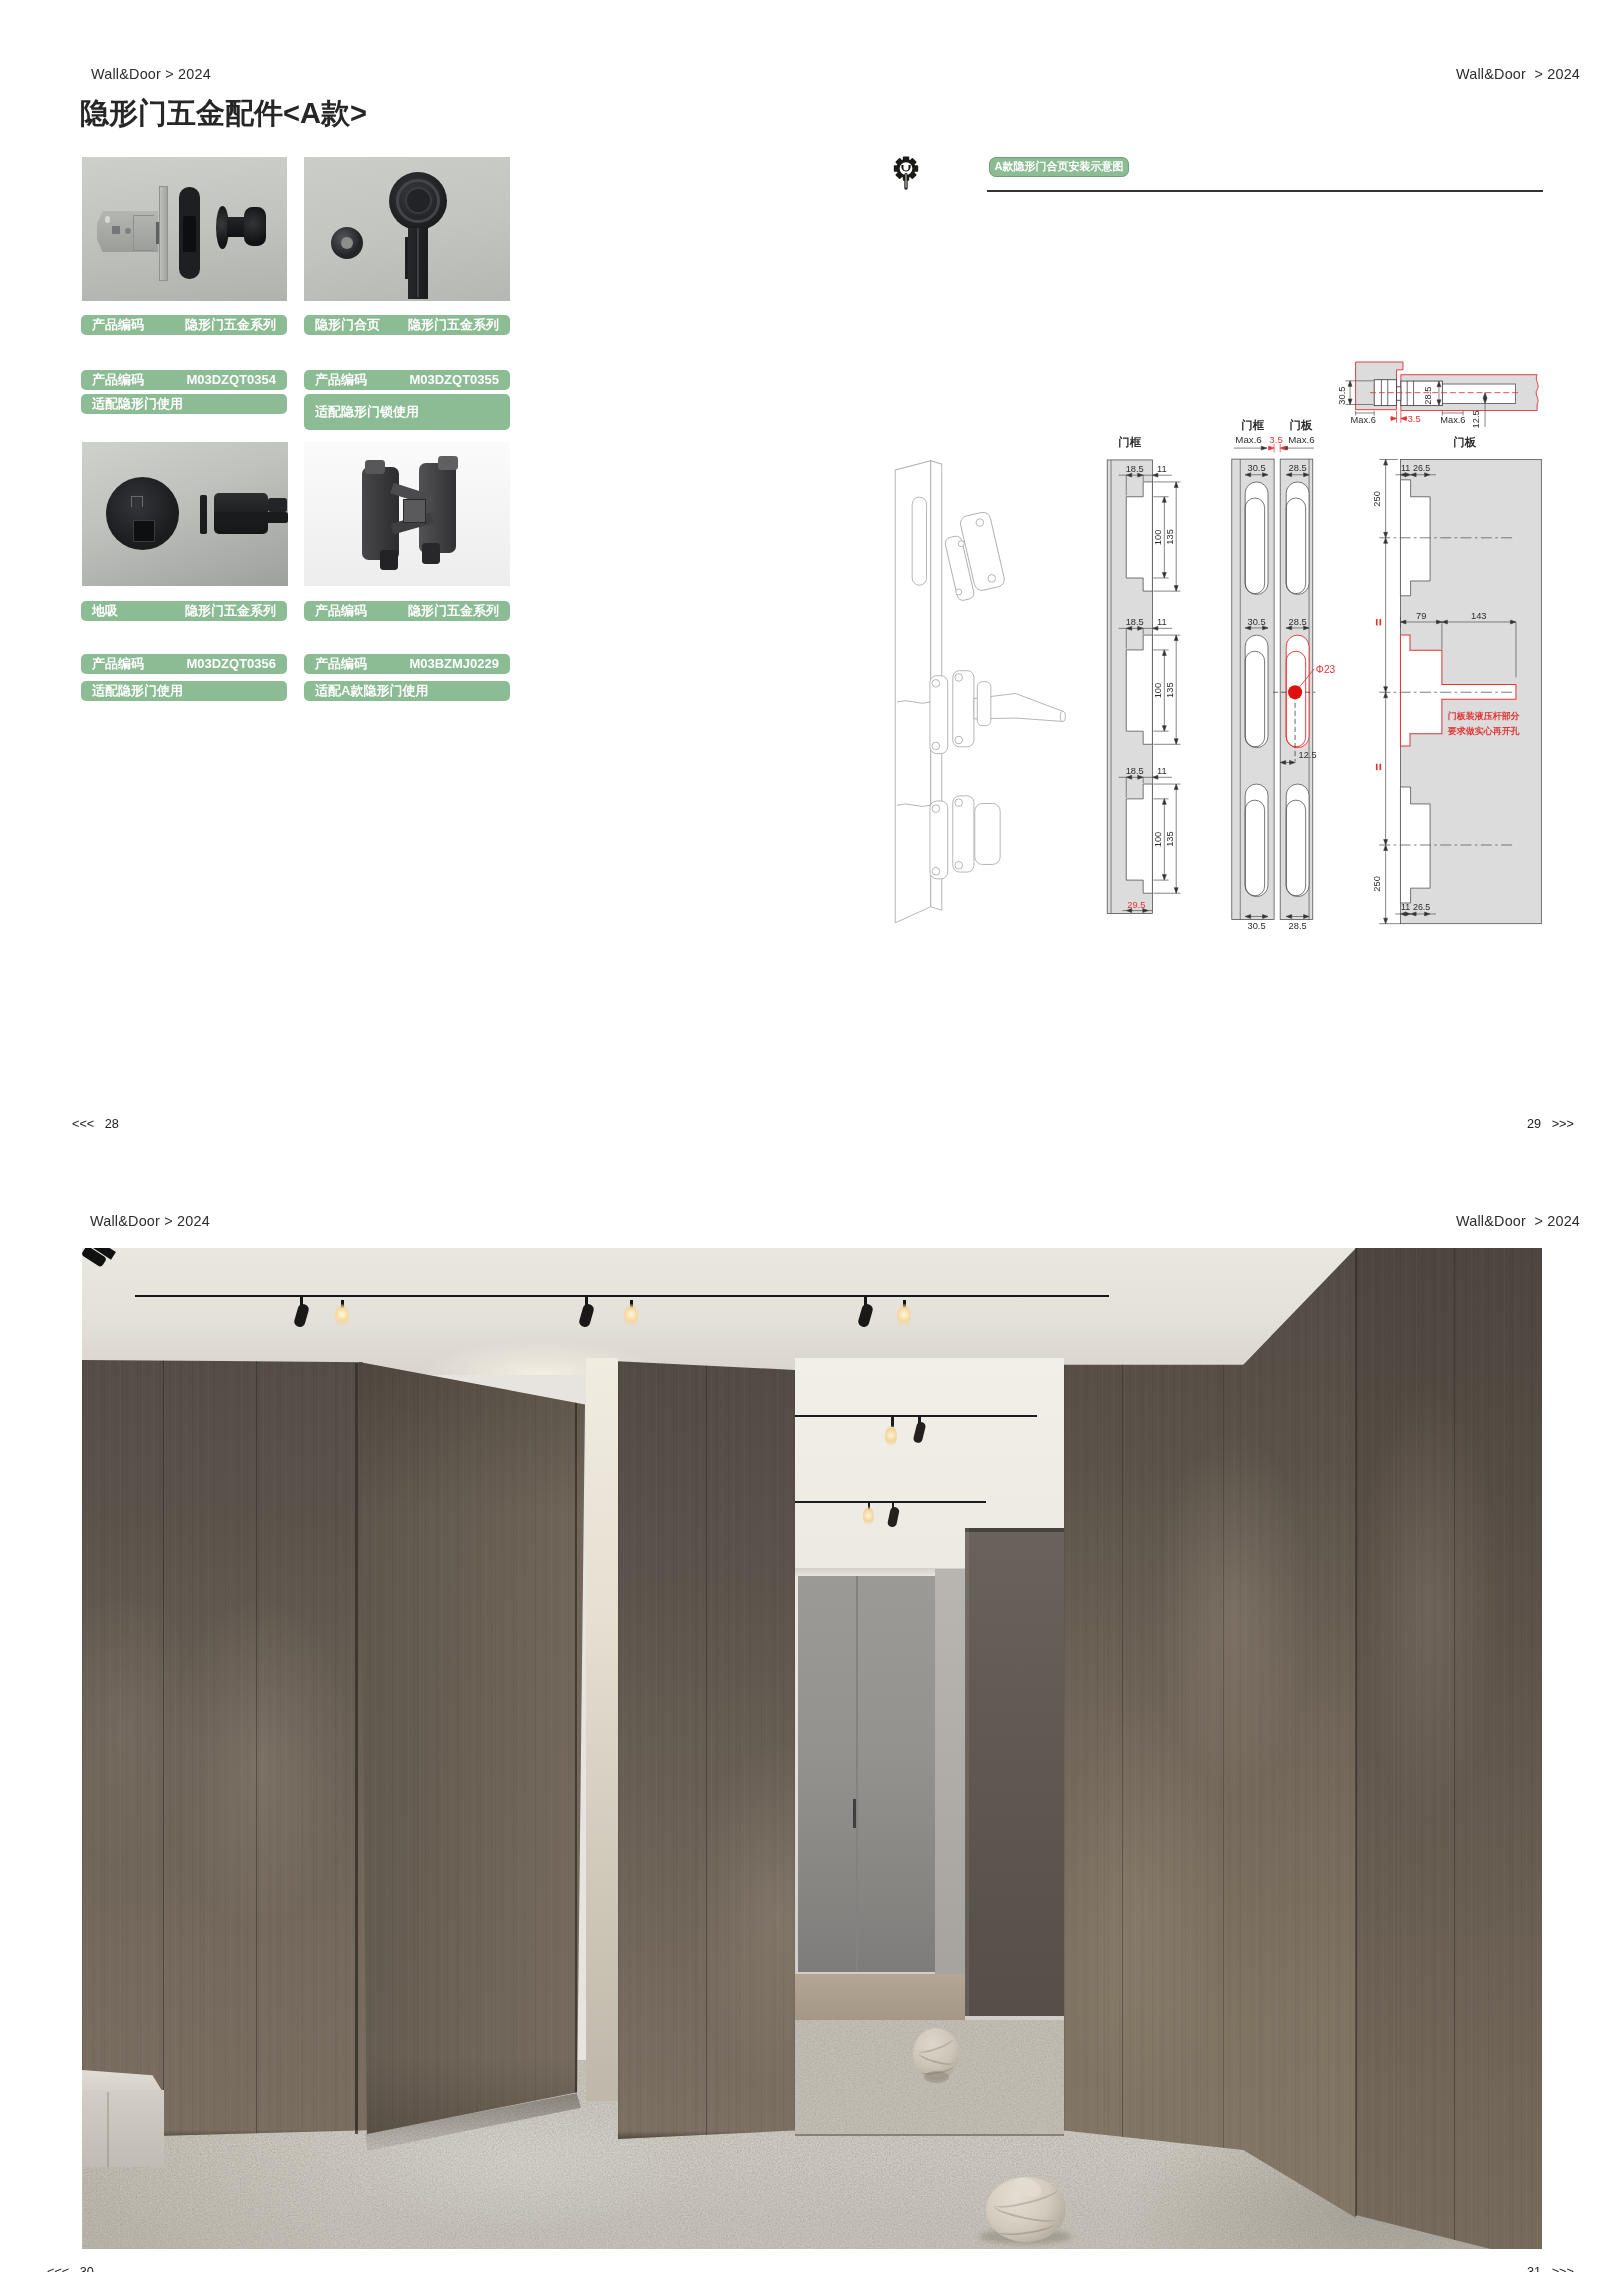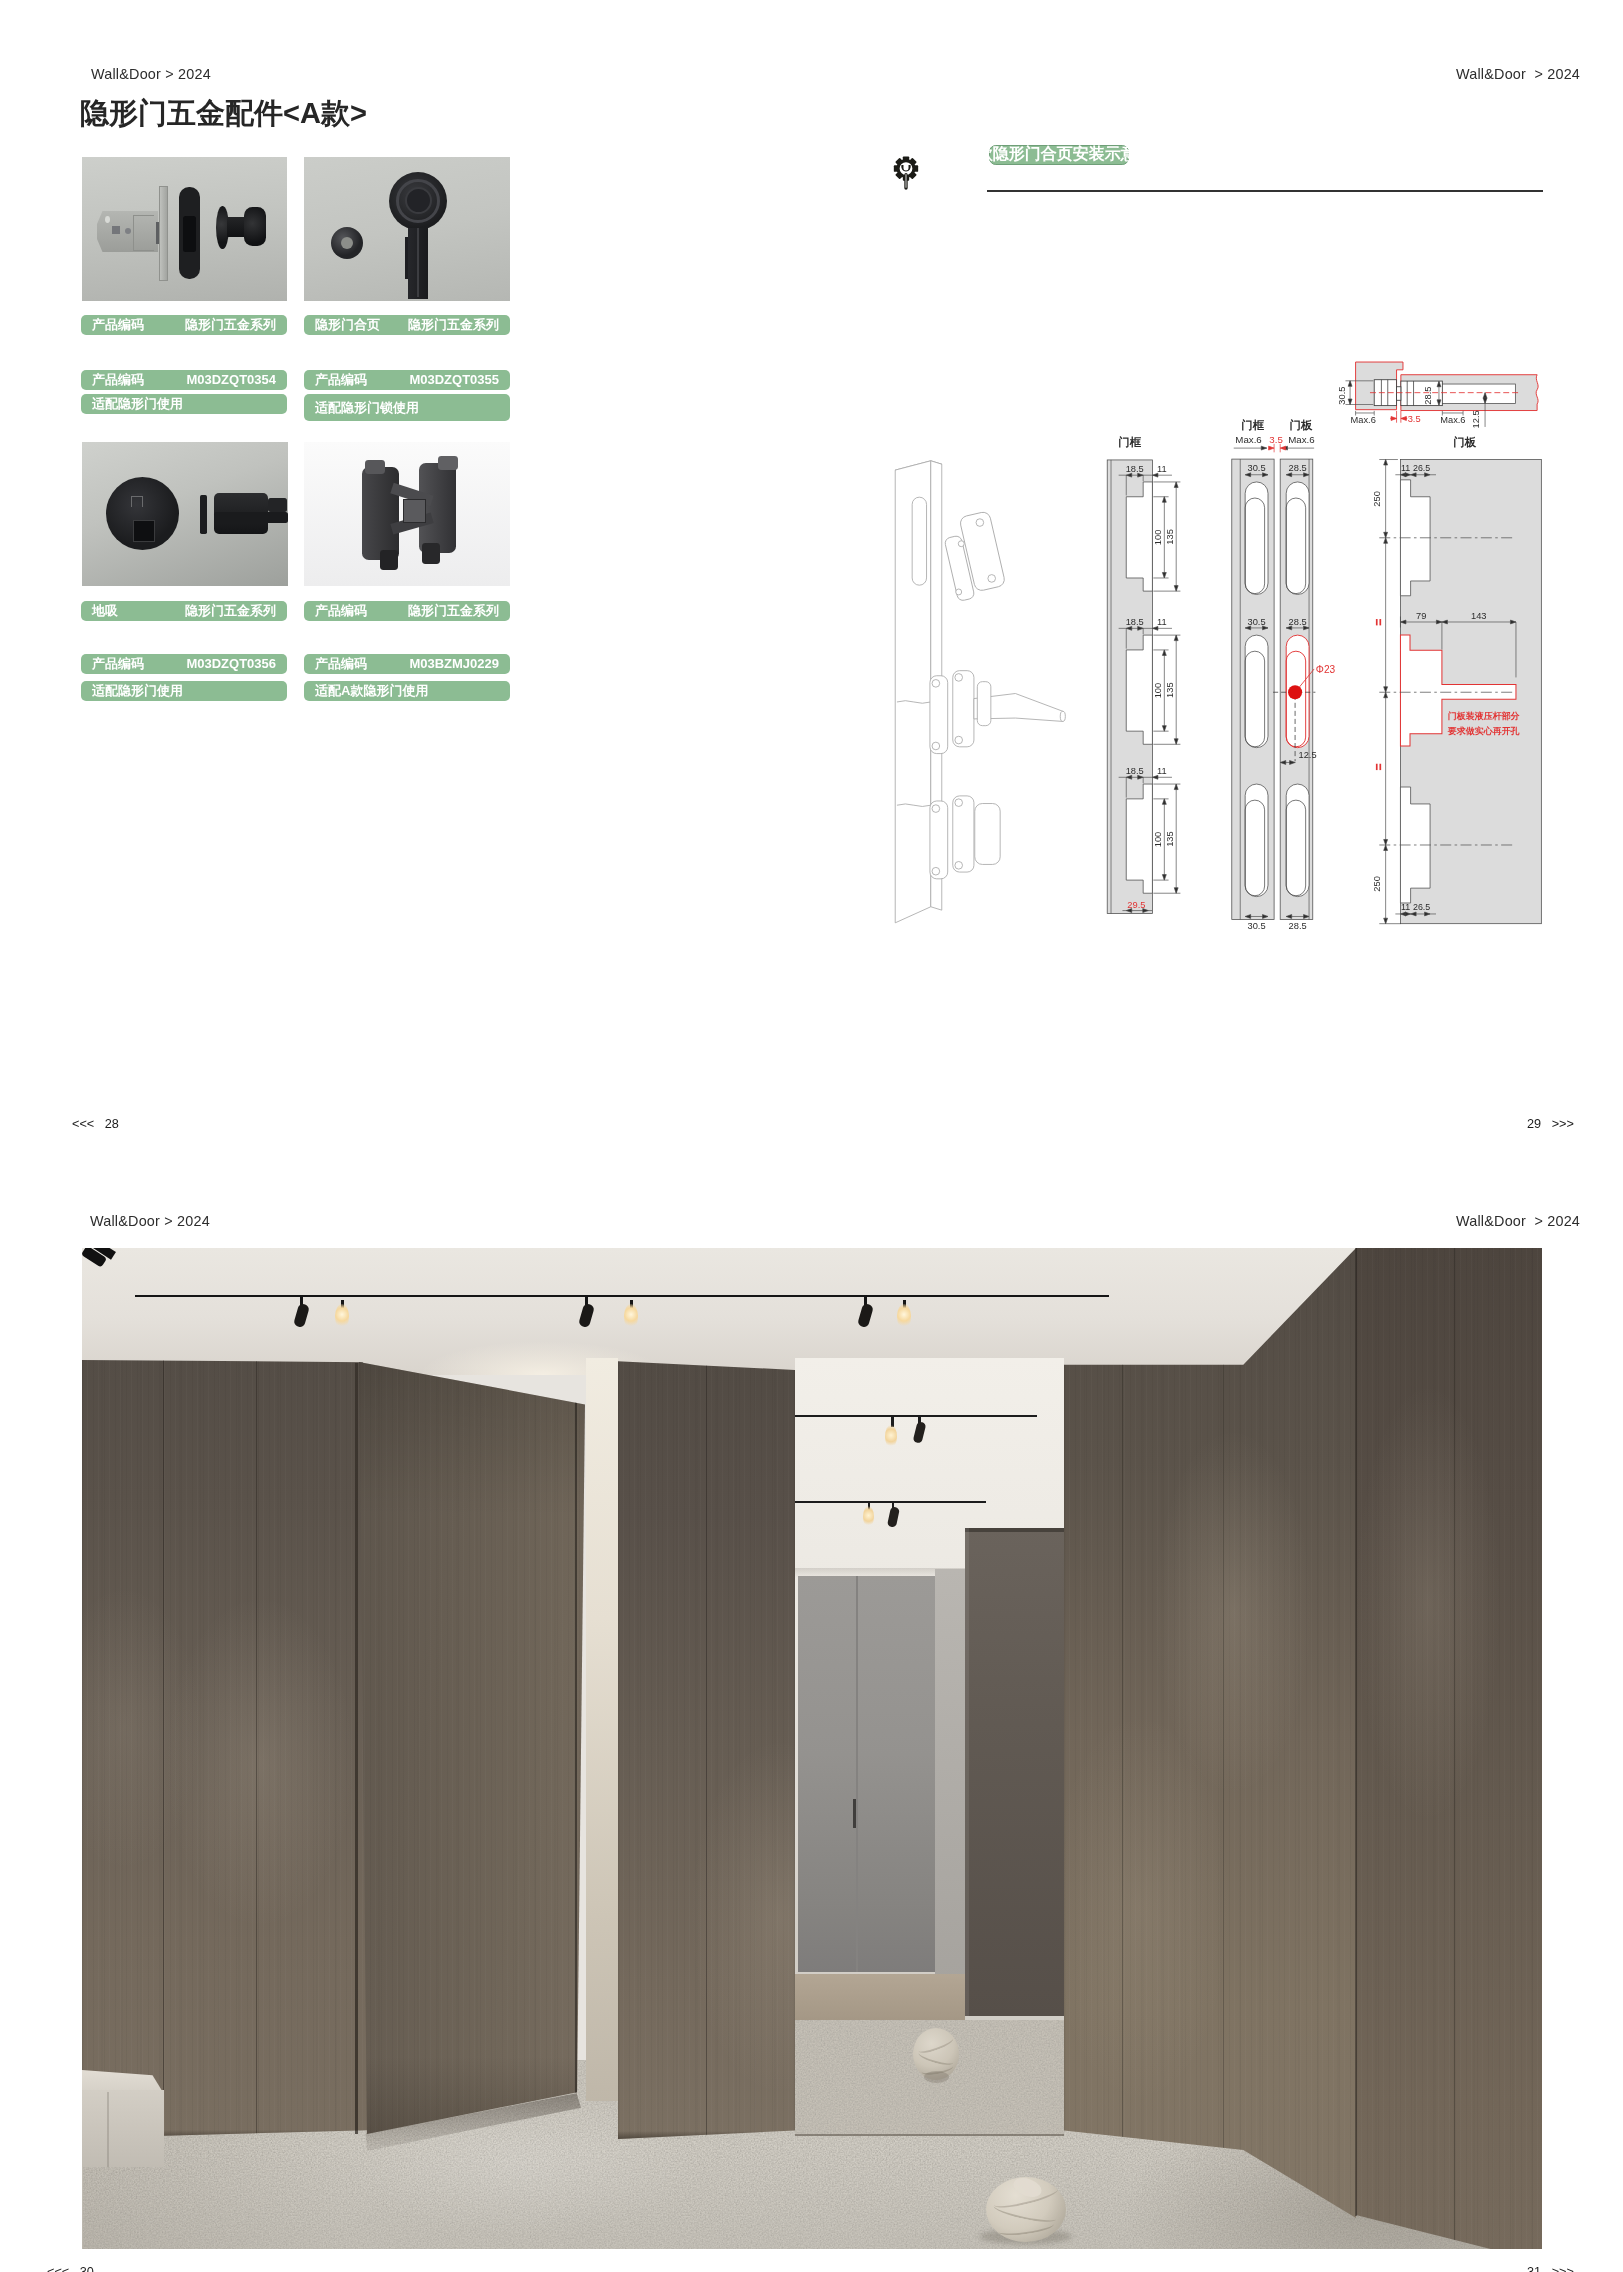--- a/index.html
+++ b/index.html
@@ -73,21 +73,21 @@
       <span>产品编码</span>
       <span>M03DZQT0354</span>
     </div>
   <div class="glabel" style="left:304px;top:370px;width:206px;height:19.5px;">
       <span>产品编码</span>
       <span>M03DZQT0355</span>
     </div>
   <div class="glabel" style="left:81px;top:394px;width:206px;height:20px;">
       <span>适配隐形门使用</span>
     </div>
-  <div class="glabel" style="left:304px;top:394px;width:206px;height:27px;">
+  <div class="glabel" style="left:304px;top:394px;width:206px;height:36px;">
       <span>适配隐形门锁使用</span>
     </div>
   <div class="glabel" style="left:81px;top:601px;width:206px;height:19.5px;">
       <span>地吸</span>
       <span>隐形门五金系列</span>
     </div>
   <div class="glabel" style="left:304px;top:601px;width:206px;height:19.5px;">
       <span>产品编码</span>
       <span>隐形门五金系列</span>
     </div>
@@ -117,21 +117,21 @@
         <rect x="11.7" y="0" width="7.6" height="6" rx="1" transform="rotate(-135 15.5 14.5)"></rect>
         <rect x="11.7" y="0" width="7.6" height="6" rx="1" transform="rotate(-90 15.5 14.5)"></rect>
         <rect x="11.7" y="0" width="7.6" height="6" rx="1" transform="rotate(-45 15.5 14.5)"></rect>
       </g>
       <path d="M15.5 3.2 A11.3 11.3 0 1 0 15.5 25.8 A11.3 11.3 0 1 0 15.5 3.2 Z M15.5 6.9 A7.6 7.6 0 1 1 15.5 22.1 A7.6 7.6 0 1 1 15.5 6.9 Z" fill-rule="evenodd"></path>
       <path d="M10.1 9.2 A5.7 5.7 0 1 0 20.9 9.2 L18.5 9.2 L18.5 12.5 A1.6 1.6 0 0 1 12.5 12.5 L12.5 9.2 Z" transform="translate(0,1.2)"></path>
       <rect x="13.5" y="19.8" width="4" height="20" rx="2"></rect>
       <rect x="15" y="21.2" width="1" height="16.2" fill="#fff"></rect>
     </g>
   </svg>
-  <div class="glabel" style="left:989px;top:145px;width:140px;height:19.5px;font-size:16px;justify-content:center;border:1.3px solid #6f9f78;border-radius:6.8px;">A款隐形门合页安装示意图</div>
+  <div class="glabel" style="left:989px;top:157px;width:140px;height:19.5px;font-size:11px;justify-content:center;border:1.3px solid #6f9f78;border-radius:6.8px;">A款隐形门合页安装示意图</div>
   <div class="abs" style="left:987px;top:190px;width:556px;height:1.7px;background:#333;"></div>
 
   <svg class="abs" style="left:880px;top:338px;" width="677" height="601" viewBox="1040 400 800 710" font-family="Liberation Sans, sans-serif">
 <defs>
 <path id="aL" d="M0,0 l6.5,-2.3 v4.6 z"></path>
 <path id="aR" d="M0,0 l-6.5,-2.3 v4.6 z"></path>
 <path id="aU" d="M0,0 l-2.3,6.5 h4.6 z"></path>
 <path id="aD" d="M0,0 l-2.3,-6.5 h4.6 z"></path>
 </defs>
 <g stroke="#a8a8a8" stroke-width="1" fill="#fff">

